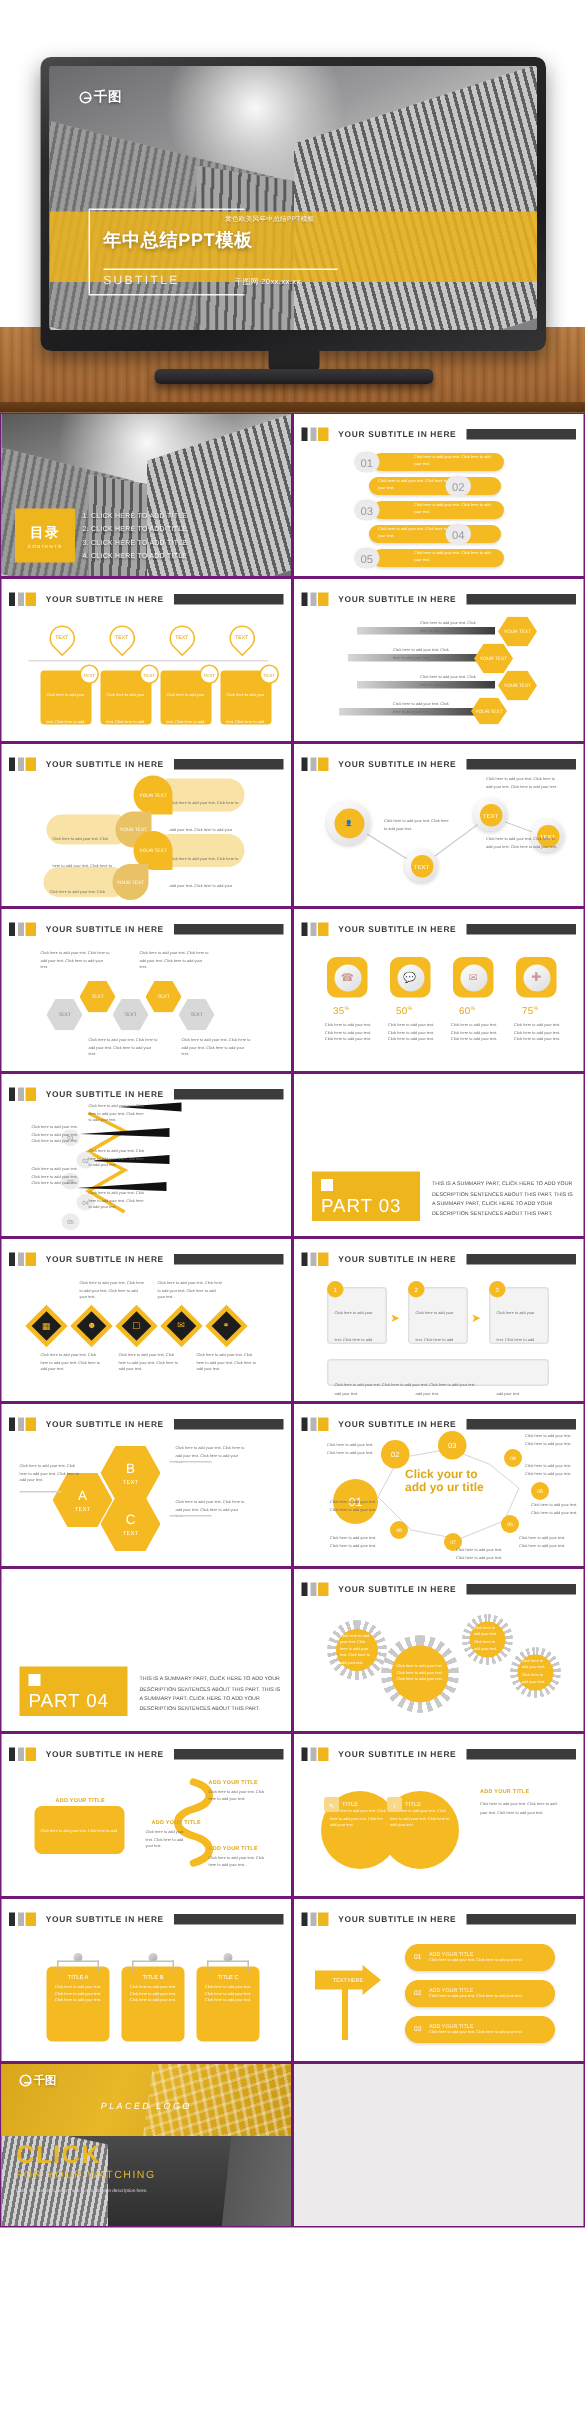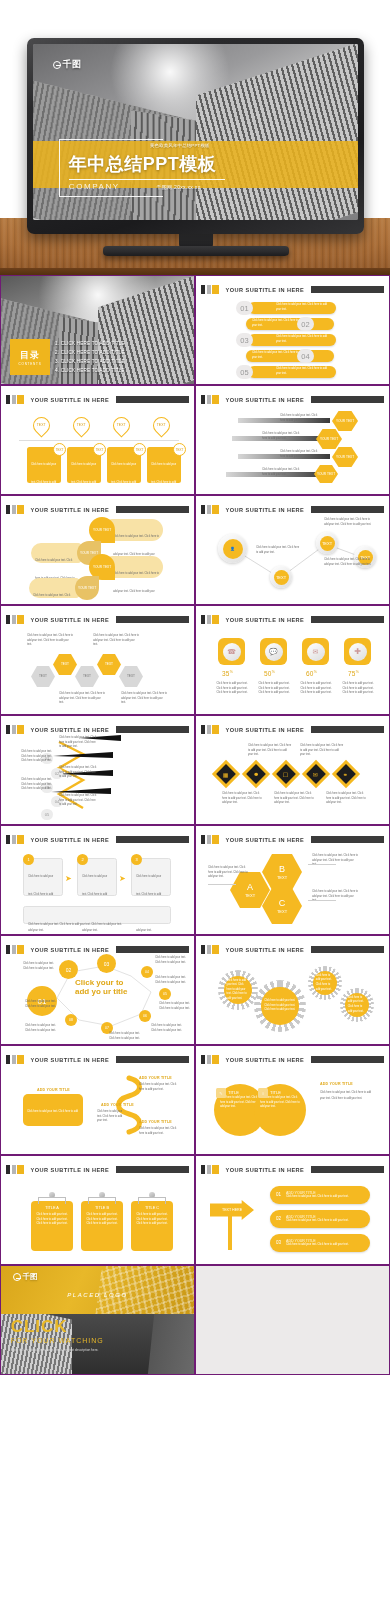--- a/index.html
+++ b/index.html
@@ -99,21 +99,21 @@
     border:1.5px solid rgba(255,255,255,.92);
     border-right:none;
   }
   .hero-sub{
     position:absolute; left:36%; top:56.5%;
     font-size:4.4px; color:#fff; letter-spacing:.2px; white-space:nowrap;
     text-shadow:0 1px 1px rgba(0,0,0,.3);
   }
   .hero-title{
     position:absolute; left:11%; top:61.5%;
-    font-size:18px; font-weight:bold; color:#fff; letter-spacing:.5px;
+    font-size:12px; font-weight:bold; color:#fff; letter-spacing:.5px;
     white-space:nowrap; text-shadow:0 1px 3px rgba(0,0,0,.35);
   }
   .hero-rule{
     position:absolute; left:11%; top:76.5%; width:48%; height:1.2px;
     background:rgba(255,255,255,.95);
   }
   .hero-company{
     position:absolute; left:11%; top:78.5%;
     font-size:8px; color:rgba(255,255,255,.85); letter-spacing:1.6px;
     white-space:nowrap;
@@ -322,21 +322,21 @@
         </div>
         <div class="hero-band"></div>
         <div class="hero-logo">
           <span class="logo-mark"></span>
           <span>千图</span>
         </div>
         <div class="hero-framebox"></div>
         <div class="hero-sub">黄色欧美风年中总结PPT模板</div>
         <div class="hero-title">年中总结PPT模板</div>
         <div class="hero-rule"></div>
-        <div class="hero-company">COMPANY</div>
+        <div class="hero-company">SUBTITLE</div>
         <div class="hero-site">千图网 20xx.xx.xx</div>
       </div>
     </div>
   </div>
 </div>
 
 <div class="grid">
 
   <div class="slide">
     <div class="contents-img photo dark">
@@ -570,20 +570,27 @@
     <div class="numcirc" style="left:40px;top:66px;width:12px;height:11px;background:#ececec;font-size:4px">03</div>
     <div class="numcirc" style="left:50px;top:80px;width:12px;height:11px;background:#ececec;font-size:4px">04</div>
     <div class="numcirc" style="left:40px;top:93px;width:12px;height:11px;background:#ececec;font-size:4px">05</div>
     <div class="lorem d" style="position:absolute;left:20px;top:34px;width:36px">Click here to add your text. Click here to add your text. Click here to add your text.</div>
     <div class="lorem d" style="position:absolute;left:20px;top:62px;width:36px">Click here to add your text. Click here to add your text. Click here to add your text.</div>
     <div class="lorem d" style="position:absolute;left:58px;top:20px;width:38px">Click here to add your text. Click here to add your text. Click here to add your text.</div>
     <div class="lorem d" style="position:absolute;left:58px;top:50px;width:38px">Click here to add your text. Click here to add your text. Click here to add your text.</div>
     <div class="lorem d" style="position:absolute;left:58px;top:78px;width:38px">Click here to add your text. Click here to add your text. Click here to add your text.</div>
   </div>
 
+  <div class="slide">
+    <div class="part-box">
+      <span class="dot"></span>
+      <span class="lb">PART 03</span>
+    </div>
+    <div class="part-txt">THIS IS A SUMMARY PART, CLICK HERE TO ADD YOUR DESCRIPTION SENTENCES ABOUT THIS PART. THIS IS A SUMMARY PART, CLICK HERE TO ADD YOUR DESCRIPTION SENTENCES ABOUT THIS PART.</div>
+  </div>
 
   <div class="slide">
     <div class="sl-head">
       <span class="sq k"></span>
       <span class="sq g"></span>
       <span class="sq y"></span>
       <span class="ttl">YOUR SUBTITLE IN HERE</span>
       <span class="bar"></span>
     </div>
     <div class="diam y" style="left:20px;top:48px;width:20px;height:20px"></div>
@@ -691,20 +698,27 @@
     <div class="lorem d" style="position:absolute;left:22px;top:26px;width:34px">Click here to add your text. Click here to add your text.</div>
     <div class="lorem d" style="position:absolute;left:154px;top:20px;width:34px">Click here to add your text. Click here to add your text.</div>
     <div class="lorem d" style="position:absolute;left:154px;top:40px;width:34px">Click here to add your text. Click here to add your text.</div>
     <div class="lorem d" style="position:absolute;left:158px;top:66px;width:32px">Click here to add your text. Click here to add your text.</div>
     <div class="lorem d" style="position:absolute;left:150px;top:88px;width:34px">Click here to add your text. Click here to add your text.</div>
     <div class="lorem d" style="position:absolute;left:108px;top:96px;width:34px">Click here to add your text. Click here to add your text.</div>
     <div class="lorem d" style="position:absolute;left:24px;top:64px;width:34px">Click here to add your text. Click here to add your text.</div>
     <div class="lorem d" style="position:absolute;left:24px;top:88px;width:34px">Click here to add your text. Click here to add your text.</div>
   </div>
 
+  <div class="slide">
+    <div class="part-box">
+      <span class="dot"></span>
+      <span class="lb">PART 04</span>
+    </div>
+    <div class="part-txt">THIS IS A SUMMARY PART, CLICK HERE TO ADD YOUR DESCRIPTION SENTENCES ABOUT THIS PART. THIS IS A SUMMARY PART, CLICK HERE TO ADD YOUR DESCRIPTION SENTENCES ABOUT THIS PART.</div>
+  </div>
 
   <div class="slide">
     <div class="sl-head">
       <span class="sq k"></span>
       <span class="sq g"></span>
       <span class="sq y"></span>
       <span class="ttl">YOUR SUBTITLE IN HERE</span>
       <span class="bar"></span>
     </div>
     <div class="gear" style="left:22px;top:34px;width:40px;height:40px">

